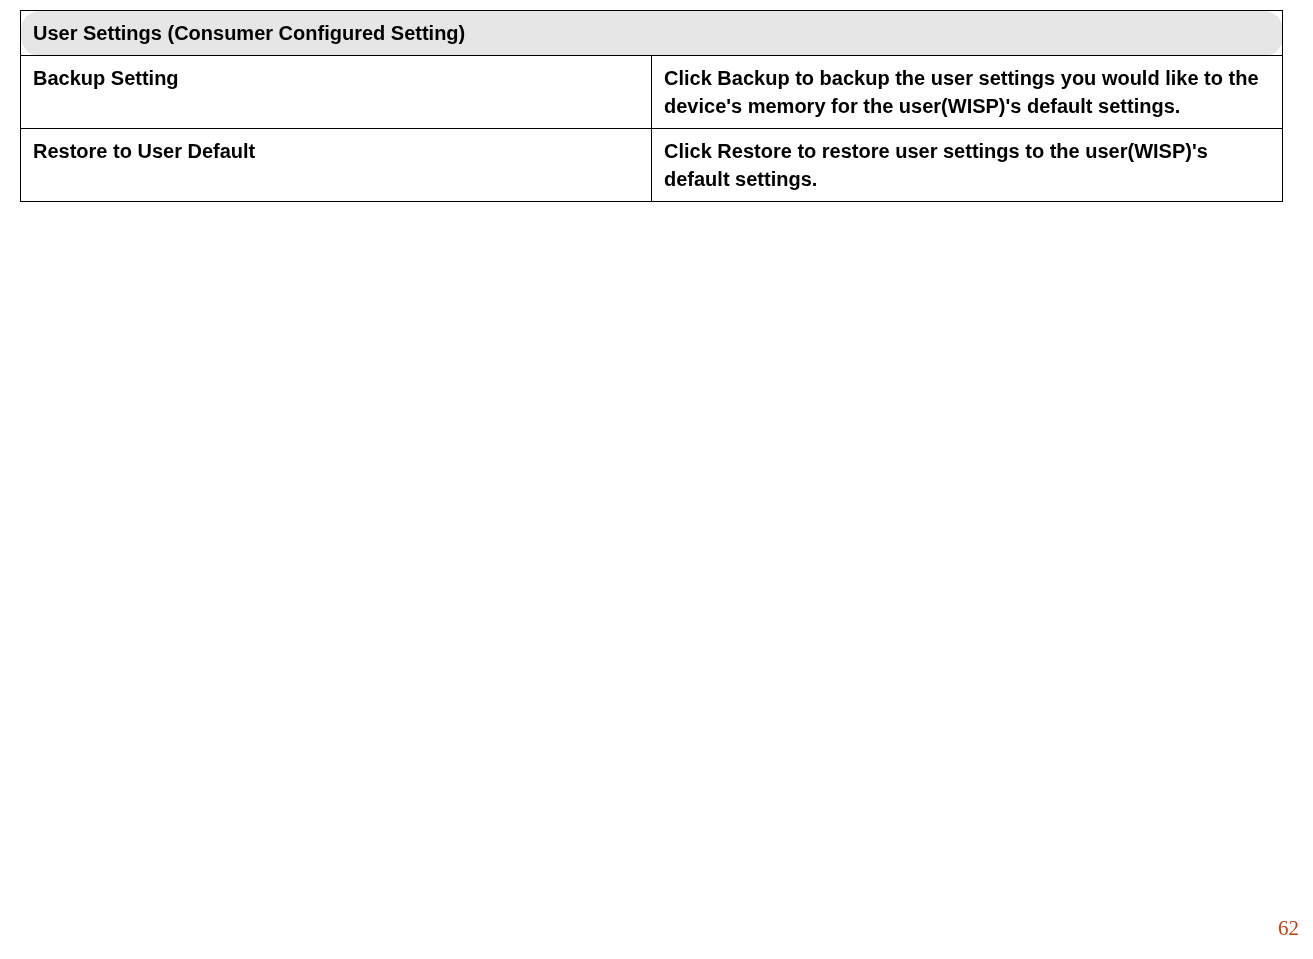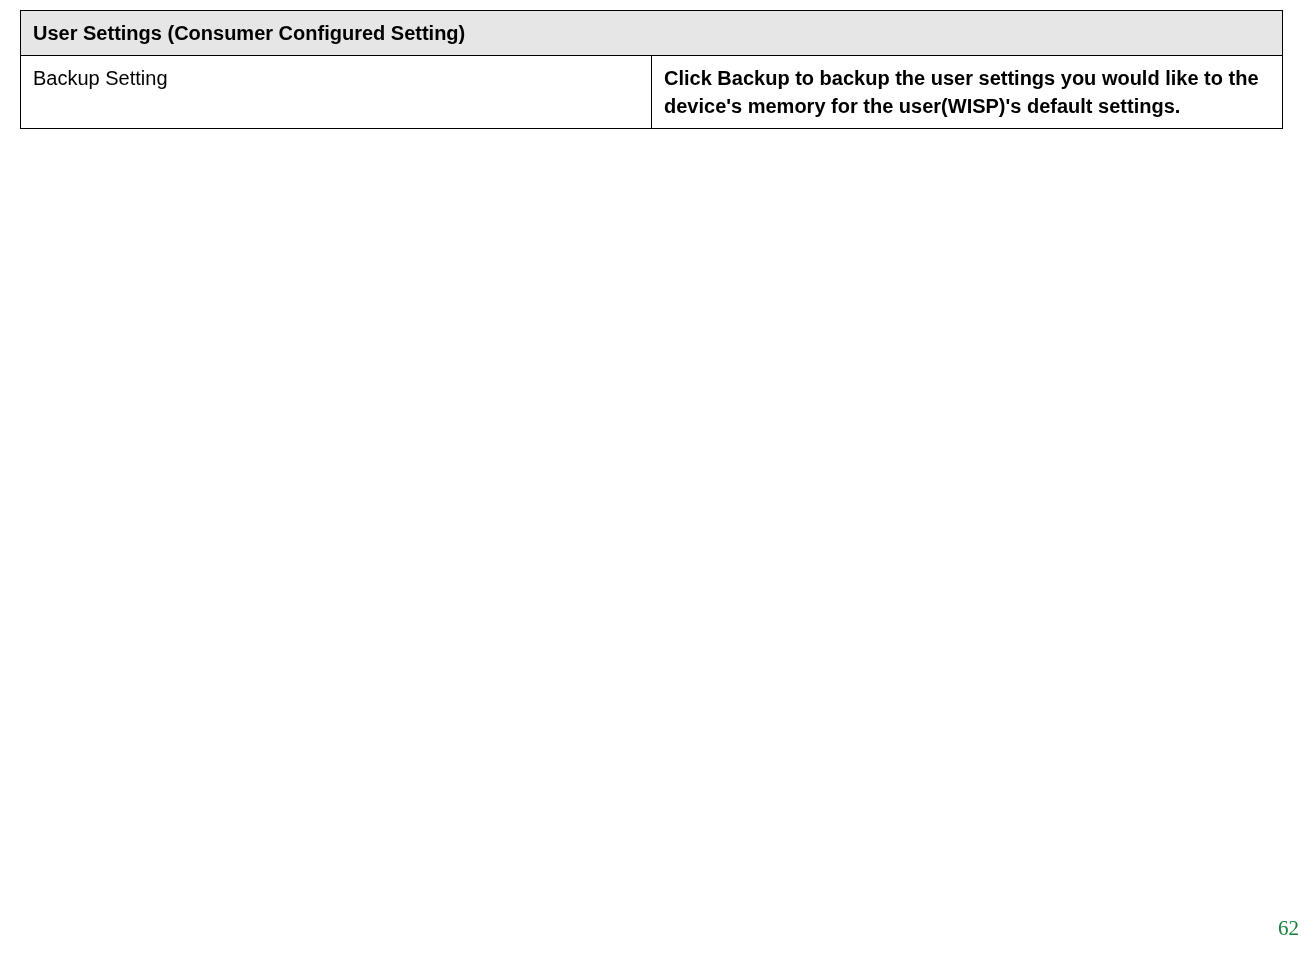--- a/index.html
+++ b/index.html
@@ -25,46 +25,51 @@
       border: 1.5px solid #000000;
       padding: 8px 12px;
       text-align: left;
       vertical-align: top;
       font-size: 20px;
       line-height: 1.4;
     }
     .settings-table .header-row th {
       background-color: #e6e6e6;
       font-weight: bold;
+      border-radius: 19px;
     }
     .settings-table .label-cell {
-      font-weight: normal;
+      font-weight: bold;
       width: 295px;
       margin-left: 44px;
     }
     .settings-table .desc-cell {
       font-weight: bold;
     }
     .page-number {
       position: absolute;
       bottom: 18px;
       right: 14px;
       font-family: "Times New Roman", Times, serif;
       font-size: 21px;
-      color: #15803d;
+      color: #c2410c;
     }
   </style>
 </head>
 <body>
 
 <table class="settings-table">
   <tbody>
       <tr class="header-row">
     <th colspan="2">User Settings (Consumer Configured Setting)</th>
   </tr>
   <tr>
     <td class="label-cell">Backup Setting</td>
     <td class="desc-cell">Click Backup to backup the user settings you would like to the device's memory for the user(WISP)'s default settings.</td>
   </tr>
+  <tr>
+    <td class="label-cell">Restore to User Default</td>
+    <td class="desc-cell">Click Restore to restore user settings to the user(WISP)'s default settings.</td>
+  </tr>
 </tbody>
   </table>
 
 <div class="page-number">62</div>
 
 </body></html>

